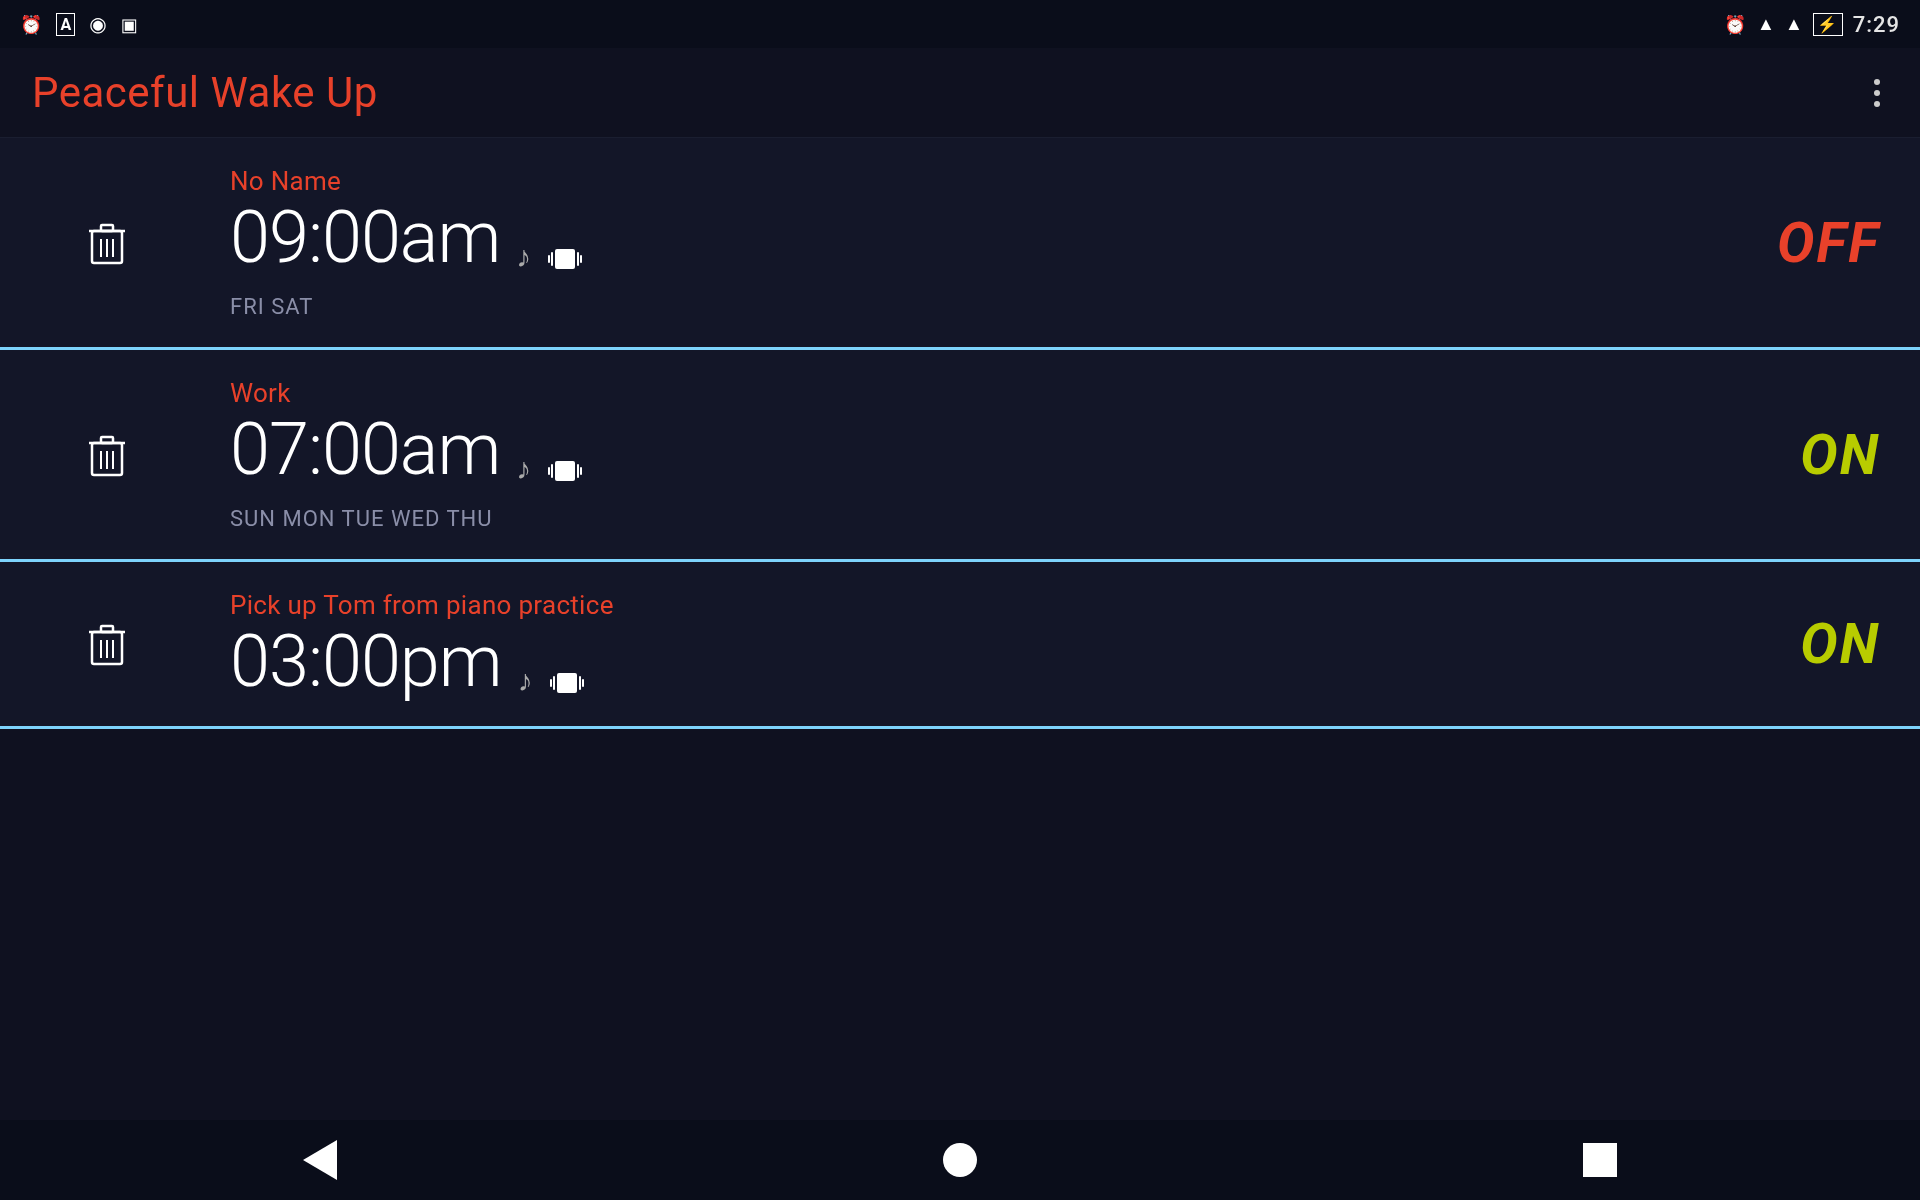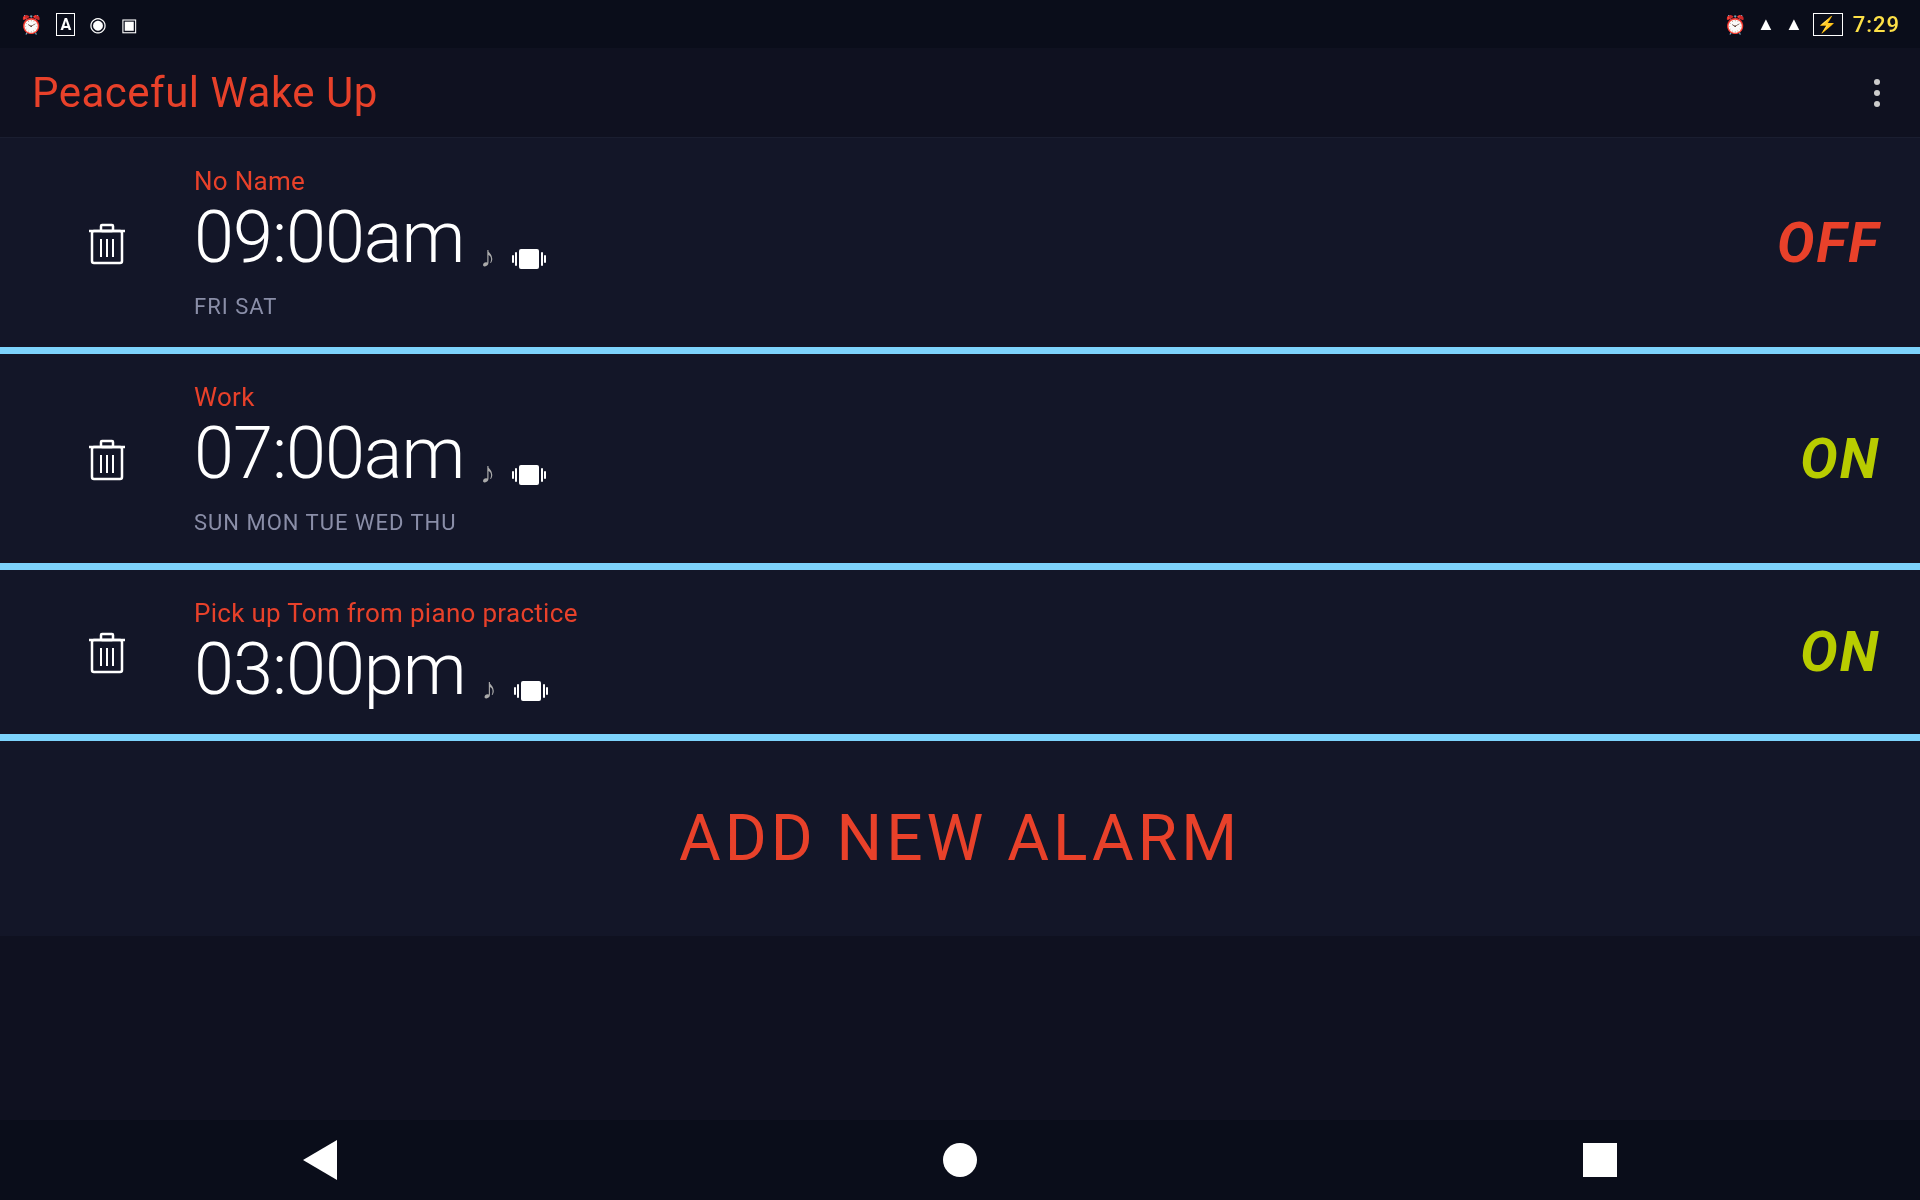--- a/index.html
+++ b/index.html
@@ -40,21 +40,21 @@
     }
 
     .status-icon {
       font-size: 18px;
       color: #ffffff;
     }
 
     .status-time {
       font-size: 22px;
       font-weight: 500;
-      color: #fde047;
+      color: #e5e5e5;
       letter-spacing: 1px;
     }
 
     
     #app-bar {
       width: 100%;
       height: 90px;
       background: #0f1120;
       display: flex;
       align-items: center;
@@ -101,23 +101,24 @@
       width: 100%;
       background: #131628;
       flex: 1;
     }
 
     
     .alarm-row {
       display: flex;
       align-items: center;
       padding: 28px 40px 28px 80px;
-      border-bottom: 7px solid #7dd3fc;
+      border-bottom: 3px solid #7dd3fc;
       cursor: pointer;
       position: relative;
+      gap: 36px;
     }
 
     .delete-icon {
       width: 54px;
       display: flex;
       align-items: center;
       justify-content: center;
       margin-right: 60px;
       flex-shrink: 0;
     }
@@ -367,23 +368,20 @@
           <rect x="4" y="8" width="2" height="14" rx="1" fill="white"></rect>
           <rect x="30" y="8" width="2" height="14" rx="1" fill="white"></rect>
           <rect x="1" y="11" width="2" height="8" rx="1" fill="white"></rect>
           <rect x="33" y="11" width="2" height="8" rx="1" fill="white"></rect>
         </svg>
       </div>
     </div>
     <div class="alarm-status on">ON</div>
   </div>
 
-  <div id="add-alarm-btn">
-    <div class="add-alarm-text">ADD NEW ALARM</div>
-  </div>
 
 </div>
 
 <div id="nav-bar">
   <div class="nav-btn">
     <div class="nav-triangle"></div>
   </div>
   <div class="nav-btn">
     <div class="nav-circle"></div>
   </div>

